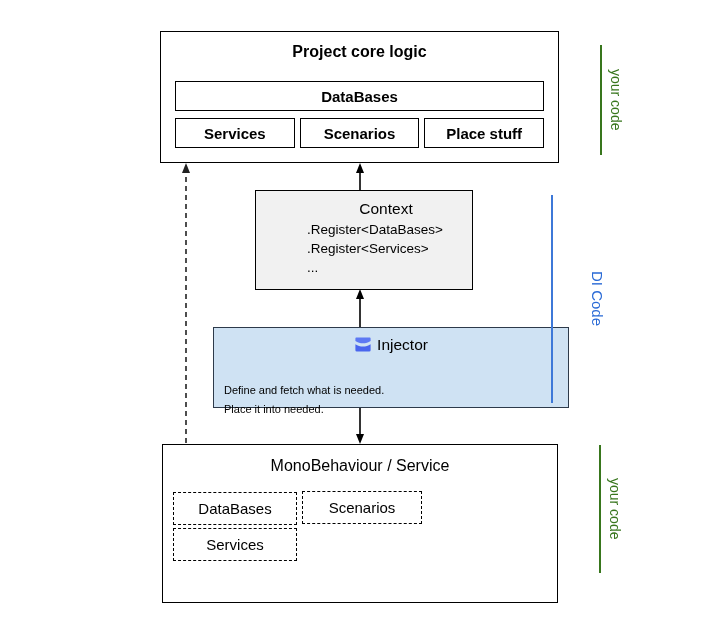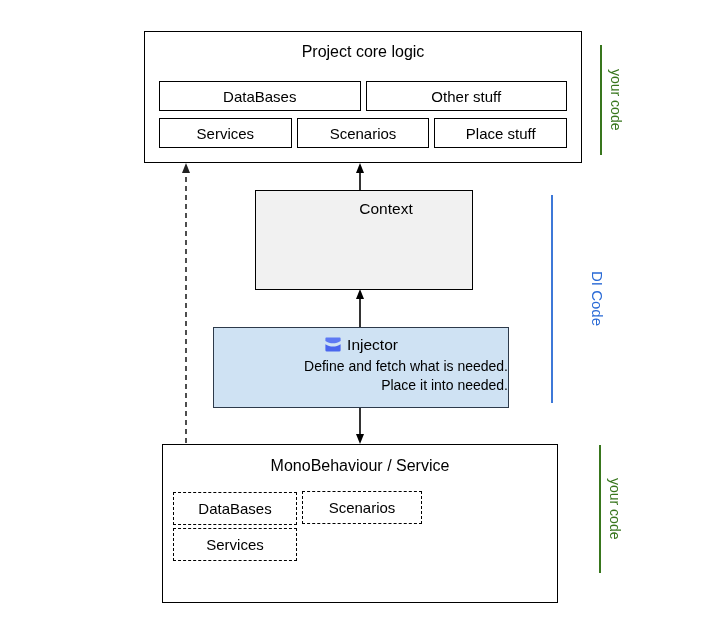--- a/index.html
+++ b/index.html
@@ -13,52 +13,56 @@
   .module-grid{position:absolute;left:14px;right:14px;display:flex;flex-direction:column;gap:7px;}
   .module-row{display:flex;gap:5px;}
   .module{
     flex:1;border:1px solid #000;height:30px;display:flex;align-items:center;justify-content:center;
     font-size:15px;background:#fff;box-sizing:border-box;
   }
   .context-box{background:#f1f1f1;border:1px solid #000;}
   .context-lines{font-size:13.5px;line-height:19px;padding:2px 0 0 7px;}
   .injector-box{background:#cfe2f3;border:1px solid #2d3a4a;}
   .injector-title{display:flex;align-items:center;justify-content:center;gap:5px;font-size:15.5px;margin-top:8px;}
-  .injector-lines{font-size:14px;line-height:19px;padding:3px 0 0 10px;}
+  .injector-lines{font-size:11px;line-height:19px;padding:3px 0 0 10px;margin-top:24px;}
   .side-line{position:absolute;width:2px;}
   .side-label{
     position:absolute;display:flex;align-items:center;justify-content:center;
     writing-mode:vertical-rl;text-orientation:mixed;font-size:14px;white-space:nowrap;
   }
   svg.arrow-layer{position:absolute;left:0;top:0;pointer-events:none;}
   .dashed-module{position:absolute;border:1.5px dashed #000;display:flex;align-items:center;justify-content:center;font-size:15px;box-sizing:border-box;background:#fff;}
 </style>
 </head>
 <body>
 
-<div class="box" style="left:144px;top:31px;width:438px;height:132px;">
+<div class="box" style="left:160px;top:31px;width:399px;height:132px;font-weight:bold;">
   <div class="box-title" style="margin-top:11px;">Project core logic</div>
   <div class="module-grid" style="top:49px;">
     <div class="module-row">
       <div class="module">DataBases</div>
-      <div class="module">Other stuff</div>
     </div>
     <div class="module-row">
       <div class="module">Services</div>
       <div class="module">Scenarios</div>
       <div class="module">Place stuff</div>
     </div>
   </div>
 </div>
 
 <div class="box context-box" style="left:255px;top:190px;width:218px;height:100px;padding-left:44px;">
   <div class="box-title" style="margin-top:9px;font-size:15.5px;">Context</div>
+  <div class="context-lines">
+    <div>.Register&lt;DataBases&gt;</div>
+    <div>.Register&lt;Services&gt;</div>
+    <div>...</div>
+  </div>
 </div>
 
-<div class="box injector-box" style="left:213px;top:327px;width:296px;height:81px;text-align:right;">
+<div class="box injector-box" style="left:213px;top:327px;width:356px;height:81px;">
   <div class="injector-title">
     <span style="display:inline-flex;">
       <svg width="18" height="18" viewBox="0 0 18 18">
         <path d="M2.2,1.6 h13.6 q0.8,0 0.8,0.8 v2.6 c-4.5,3.1 -10.7,3.1 -15.2,0 v-2.6 q0,-0.8 0.8,-0.8 z" fill="#5d79f3"></path>
         <path d="M1.4,8.2 c4.5,3.1 10.7,3.1 15.2,0 v6 q0,1.4 -1.4,1.4 h-12.4 q-1.4,0 -1.4,-1.4 z" fill="#4a66ee"></path>
       </svg>
     </span>
     <span>Injector</span>
   </div>
   <div class="injector-lines">

